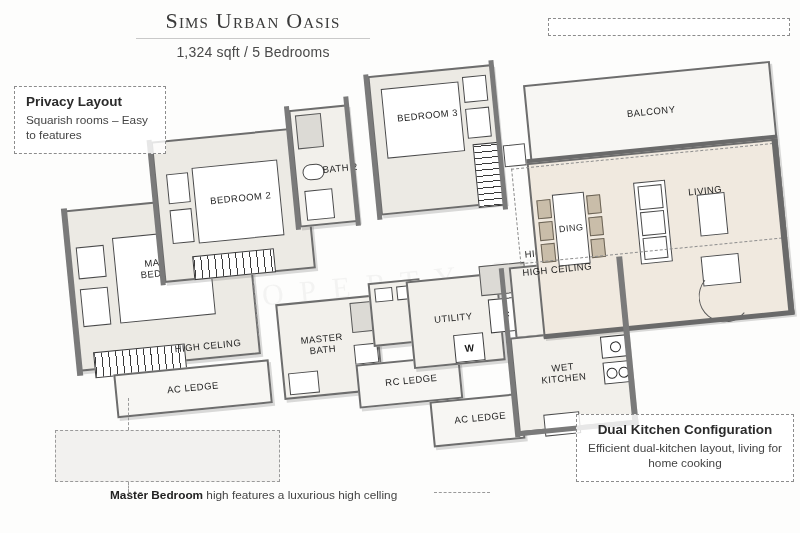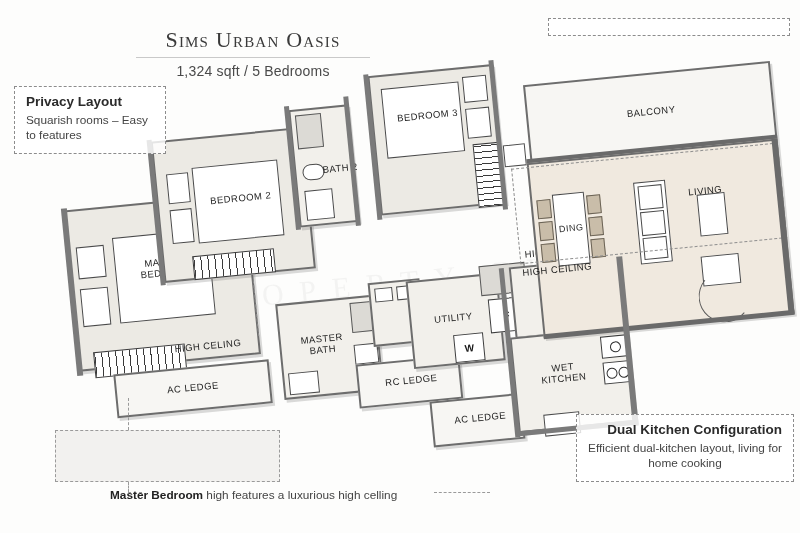--- a/index.html
+++ b/index.html
@@ -11,37 +11,36 @@
     font-family: "Liberation Sans", sans-serif;
   }
   #stage { position: relative; width: 800px; height: 533px; background: #fdfdfc; }
 
   
   .title-block { position: absolute; left: 118px; top: 8px; width: 270px; text-align: center; }
   .title-main {
     font-size: 22px; letter-spacing: 1.2px; color: #3a3a3a;
     font-variant: small-caps; font-weight: 400;
     font-family: "Liberation Serif", serif;
-    margin-top: 19px;
   }
   .title-rule { height: 1px; background: #c9c9c9; margin: 4px 18px 5px 18px; }
   .title-sub { font-size: 14px; color: #4a4a4a; letter-spacing: .2px; }
 
   
   .callout {
     position: absolute; border: 1px dashed #8c8c8c; background: rgba(255,255,255,.82);
     padding: 7px 11px 9px 11px;
   }
   .callout .c-head { font-size: 13.5px; font-weight: bold; color: #2b2b2b; line-height: 1.25; }
   .callout .c-body { font-size: 11.8px; color: #444; line-height: 1.32; margin-top: 2px; }
   #callout-privacy { left: 14px; top: 86px; width: 152px; }
   #callout-highceiling { left: 548px; top: 18px; width: 242px; }
   #callout-highceiling .c-head { text-align: center; }
   #callout-kitchen { left: 576px; top: 414px; width: 218px; }
-  #callout-kitchen .c-head { text-align: right; }
+  #callout-kitchen .c-head { text-align: center; }
   #callout-kitchen .c-body { text-align: center; }
 
   
   #highlight-master {
     position: absolute; left: 55px; top: 430px; width: 225px; height: 52px;
     border: 1px dashed #9a9a9a; background: #f2f1ef;
   }
   #caption-master {
     position: absolute; left: 110px; top: 488px; width: 360px;
     font-size: 11.8px; color: #444;

